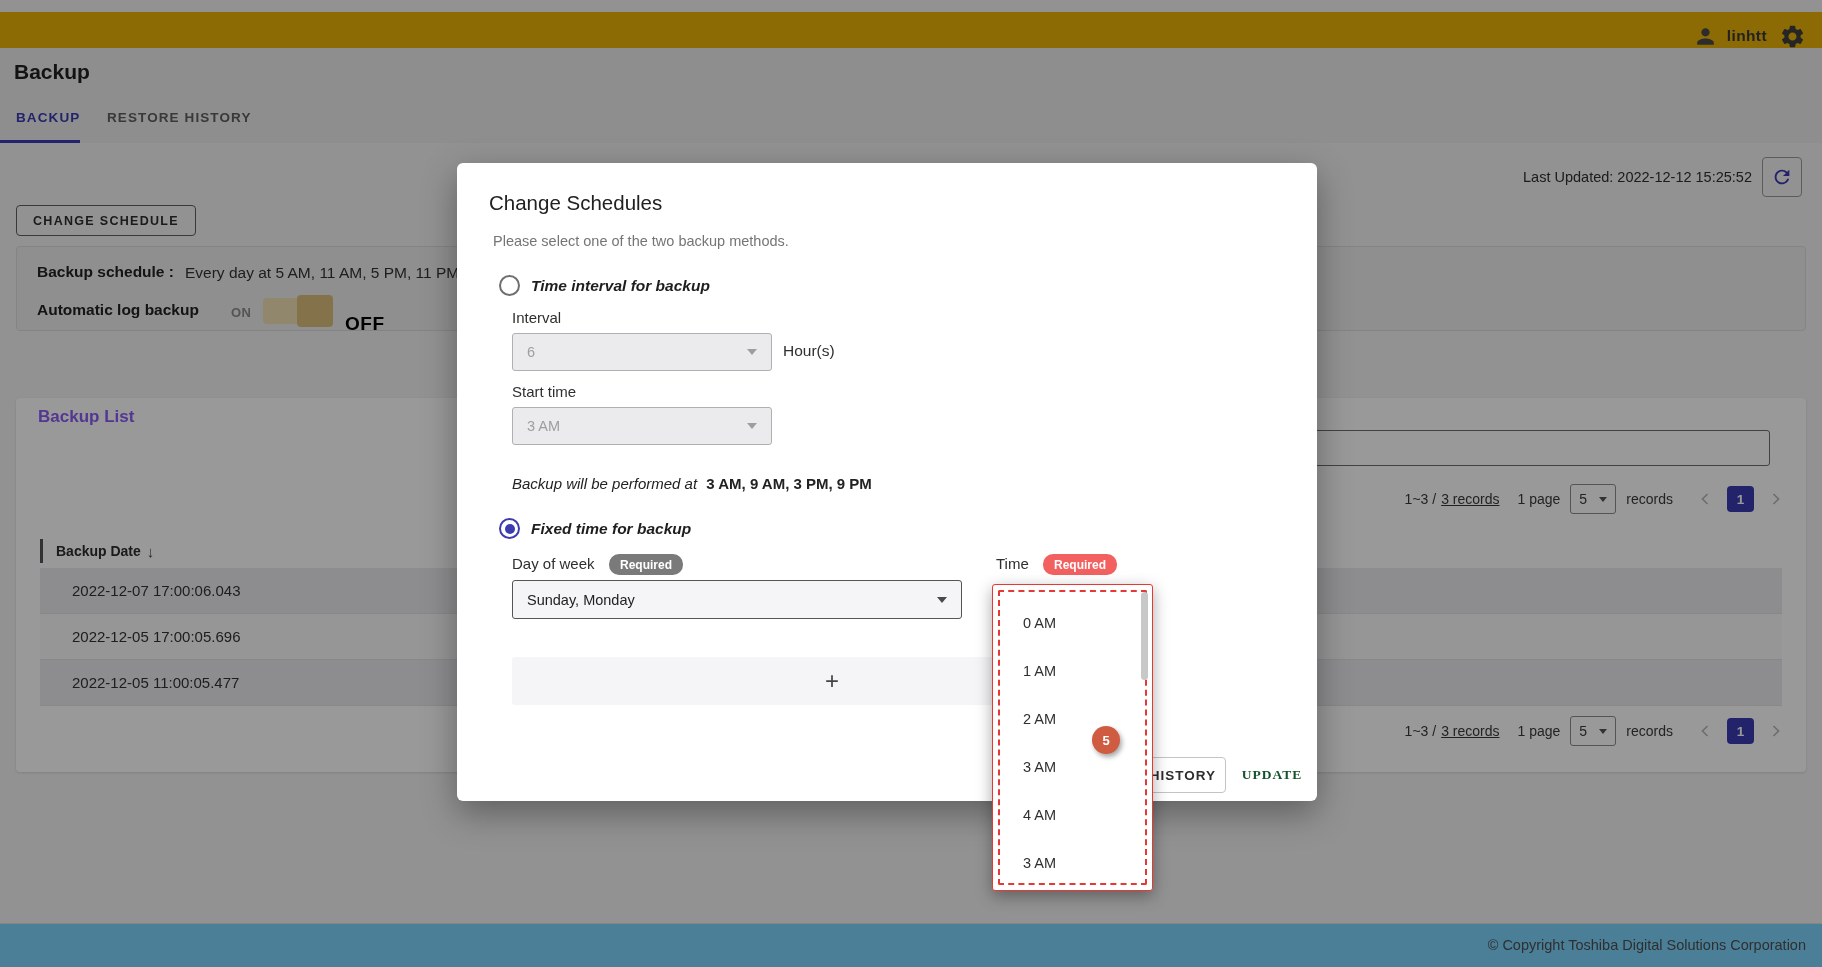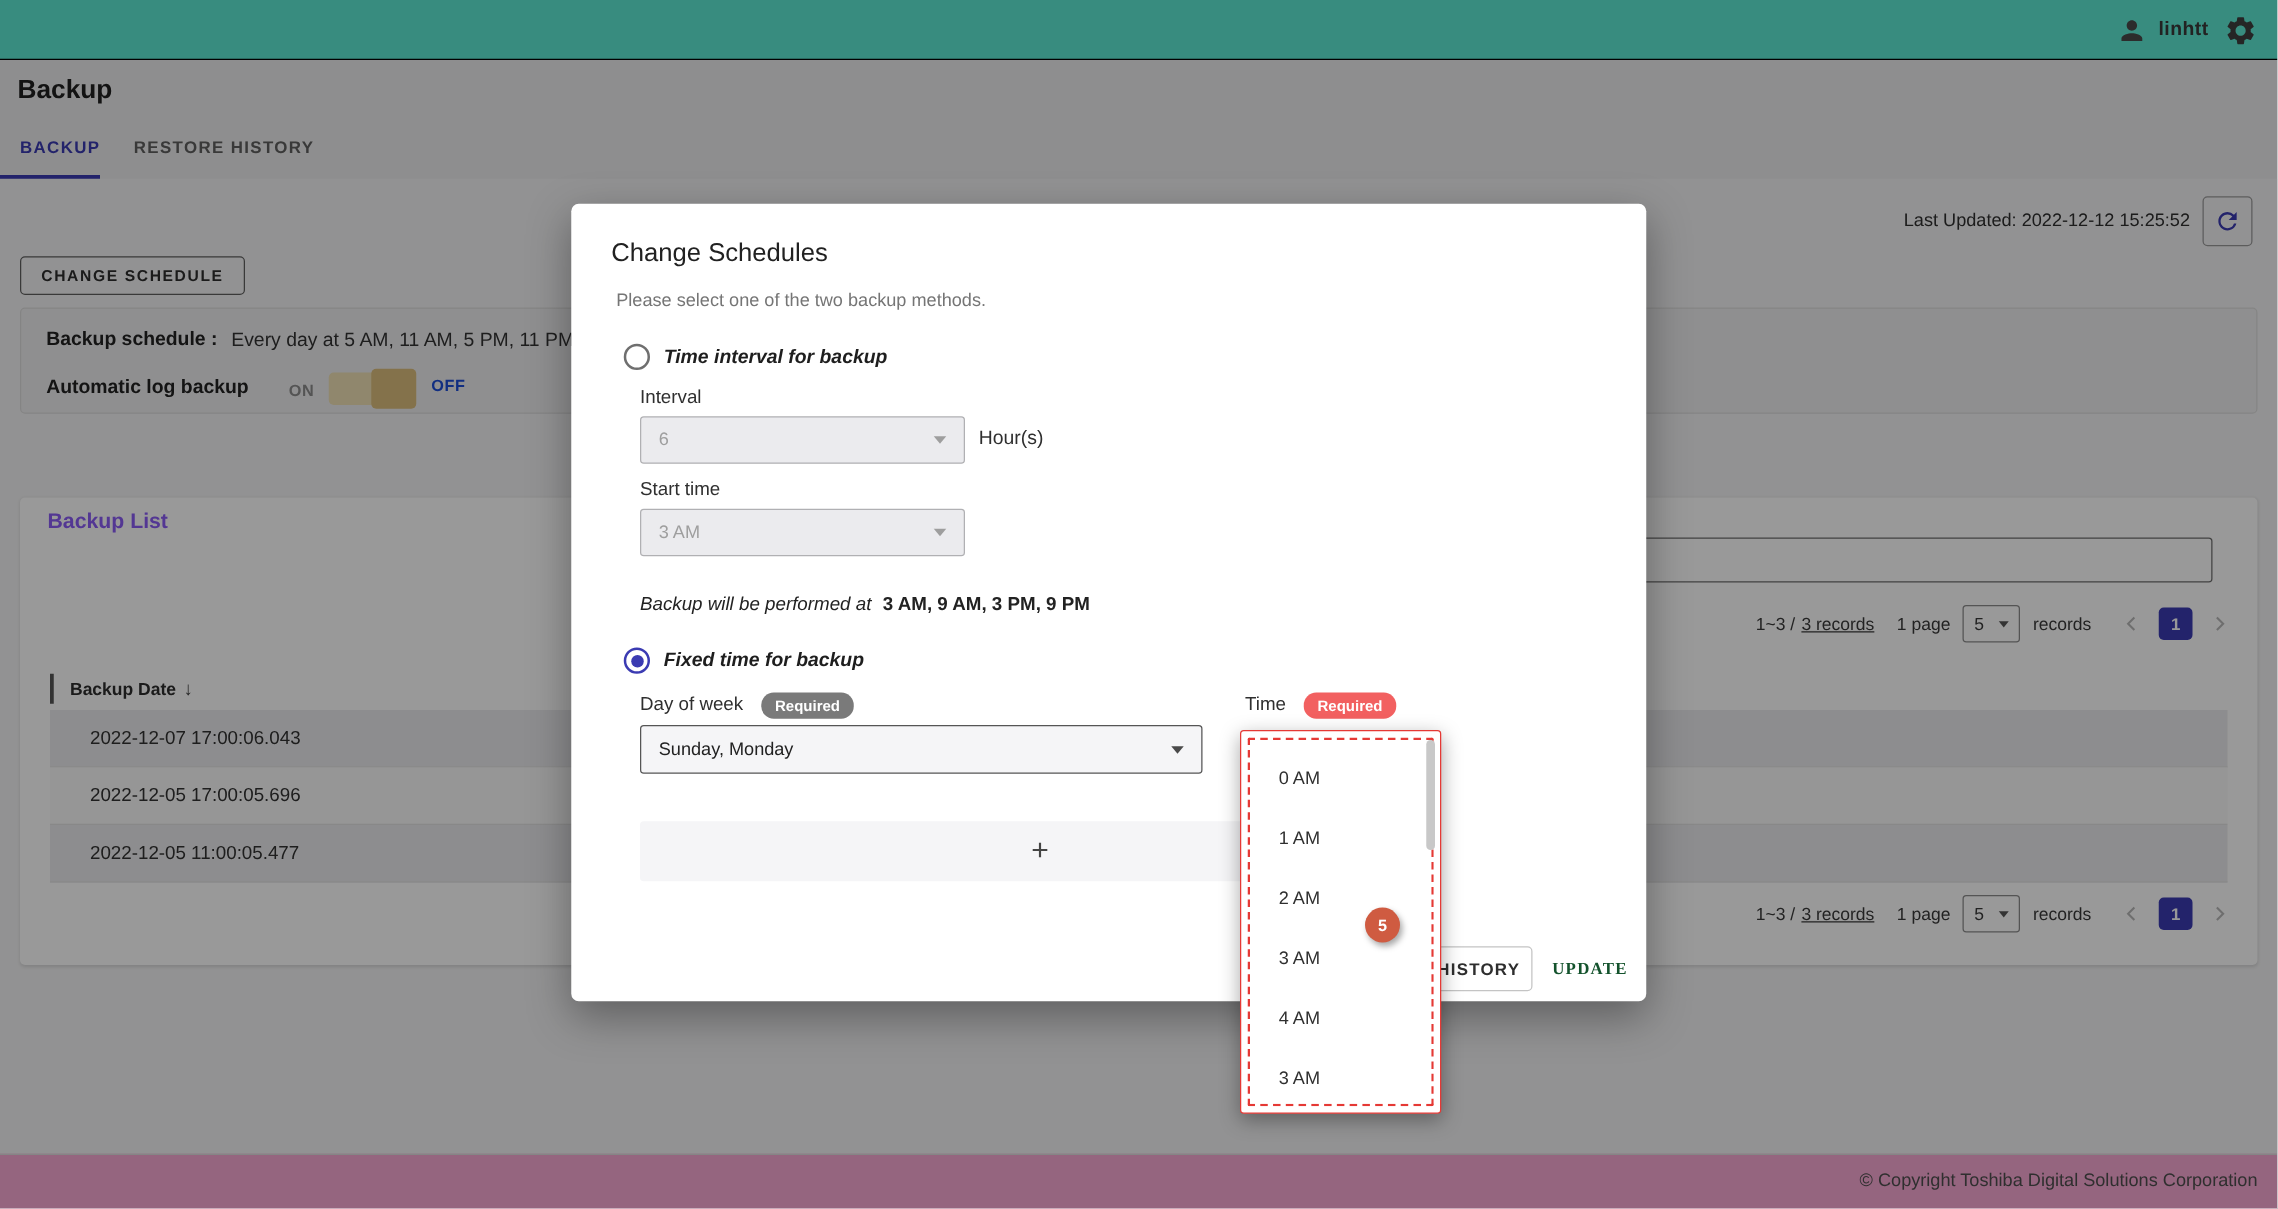--- a/index.html
+++ b/index.html
@@ -1,21 +1,21 @@
 <!DOCTYPE html>
 <html><head>
 <meta charset="utf-8">
 <style>
   * { margin:0; padding:0; box-sizing:border-box; }
   html,body { width:1822px; height:967px; }
   body { font-family:"Liberation Sans", sans-serif; color:#333; }
   .screen { position:relative; width:1822px; height:967px; overflow:hidden; background:#f4f4f5; }
 
   
-  .app-bar { position:absolute; left:0; top:0; width:100%; height:48px; background:#5eead4; border-bottom:1px solid #000000; }
+  .app-bar { position:absolute; left:0; top:12px; width:100%; height:48px; background:#eab308; border-bottom:1px solid #000000; }
   .user-area { position:absolute; right:16px; top:0; height:48px; display:flex; align-items:center; gap:12px; }
   .user-chip { display:flex; align-items:center; gap:9px; cursor:pointer; }
   .user-name { font-size:15.5px; font-weight:700; color:#3a3a3a; letter-spacing:.4px; }
   .icon-btn { background:none; border:none; cursor:pointer; display:flex; align-items:center; }
 
   
   .header-band { position:absolute; left:0; top:48px; width:100%; height:95px; background:#ededee; }
   .page-title { position:absolute; left:14px; top:12px; font-size:21px; font-weight:700; color:#212121; }
   .tab { position:absolute; top:62px; font-size:13.5px; font-weight:700; letter-spacing:1.1px; cursor:pointer; }
   .tab.active { left:16px; color:#3b3bb2; }
@@ -28,21 +28,21 @@
   .btn-change { position:absolute; left:16px; top:205px; height:31px; padding:0 16px; background:transparent; border:1px solid #5f5f5f; border-radius:4px; font-family:inherit; font-size:12.5px; font-weight:700; letter-spacing:1.3px; color:#2e2e2e; cursor:pointer; }
 
   
   .sched-card { position:absolute; left:16px; top:246px; width:1790px; height:85px; background:#efeff1; border:1px solid #dddddd; border-radius:4px; }
   .sched-label { position:absolute; left:20px; top:16px; font-size:15.5px; font-weight:700; color:#222; }
   .sched-value { position:absolute; left:168px; top:17px; font-size:15.5px; color:#333; white-space:nowrap; }
   .autolog-label { position:absolute; left:20px; top:54px; font-size:15.5px; font-weight:700; color:#222; }
   .toggle-on { position:absolute; left:214px; top:58px; font-size:13px; font-weight:700; letter-spacing:.5px; color:#8d8d8d; }
   .toggle { position:absolute; left:246px; top:51px; width:68px; height:26px; background:#f0e2b6; border-radius:4px; cursor:pointer; }
   .toggle-thumb { position:absolute; right:-2px; top:-3px; width:36px; height:32px; background:#ddbf7e; border-radius:4px; }
-  .toggle-off { position:absolute; left:328px; top:54px; font-size:13px; font-weight:700; letter-spacing:.5px; color:#1d4ed8; }
+  .toggle-off { position:absolute; left:328px; top:66px; font-size:19px; font-weight:700; letter-spacing:.5px; color:#000000; }
 
   
   .list-card { position:absolute; left:16px; top:398px; width:1790px; height:374px; background:#ffffff; border-radius:4px; box-shadow:0 1px 3px rgba(0,0,0,.12); }
   .card-title { position:absolute; left:22px; top:9px; font-size:17px; font-weight:700; color:#8b5cf6; }
   .search-input { position:absolute; left:1224px; top:32px; width:530px; height:36px; border:1px solid #6e6e6e; border-radius:3px; background:#fff; padding:0 14px; font-family:inherit; font-size:15px; color:#333; }
   .search-input::placeholder { color:#9a9a9a; }
 
   .pagination { position:absolute; right:20px; display:flex; align-items:center; font-size:14px; color:#3a3a3a; }
   .pagination.top { top:86px; } .pagination.bottom { top:318px; }
   .pag-range { margin-right:5px; }
@@ -58,21 +58,21 @@
   .thead-bar { width:3px; height:24px; background:#555; margin-right:13px; }
   .thead-label { font-size:14px; font-weight:700; color:#2d2d2d; }
   .sort-arrow { font-size:15px; color:#444; margin-left:6px; }
 
   .rows { position:absolute; left:24px; right:24px; top:170px; }
   .table-row { height:46px; line-height:46px; padding-left:32px; font-size:15px; color:#333; border-bottom:1px solid #e3e3e3; cursor:pointer; }
   .table-row:nth-child(odd) { background:#ececee; }
   .table-row:nth-child(even) { background:#fafafa; }
 
   
-  .footer { position:absolute; left:0; top:923px; width:100%; height:44px; background:#f9a8d4; border-top:1px solid #dedede; }
+  .footer { position:absolute; left:0; top:923px; width:100%; height:44px; background:#7dd3fc; border-top:1px solid #dedede; }
   .copyright { position:absolute; right:16px; top:13px; font-size:14.5px; color:#4f4f4f; }
 
   
   .overlay { position:absolute; inset:0; background:rgba(0,0,0,0.40); z-index:10; }
 
   
   .modal { position:absolute; left:457px; top:163px; width:860px; height:638px; background:#fff; border-radius:6px; box-shadow:0 12px 34px rgba(0,0,0,.35); z-index:20; }
   .m-title { position:absolute; left:32px; top:28px; font-size:20.5px; font-weight:500; color:#212121; }
   .m-sub { position:absolute; left:36px; top:70px; font-size:14.5px; color:#757575; }
 

